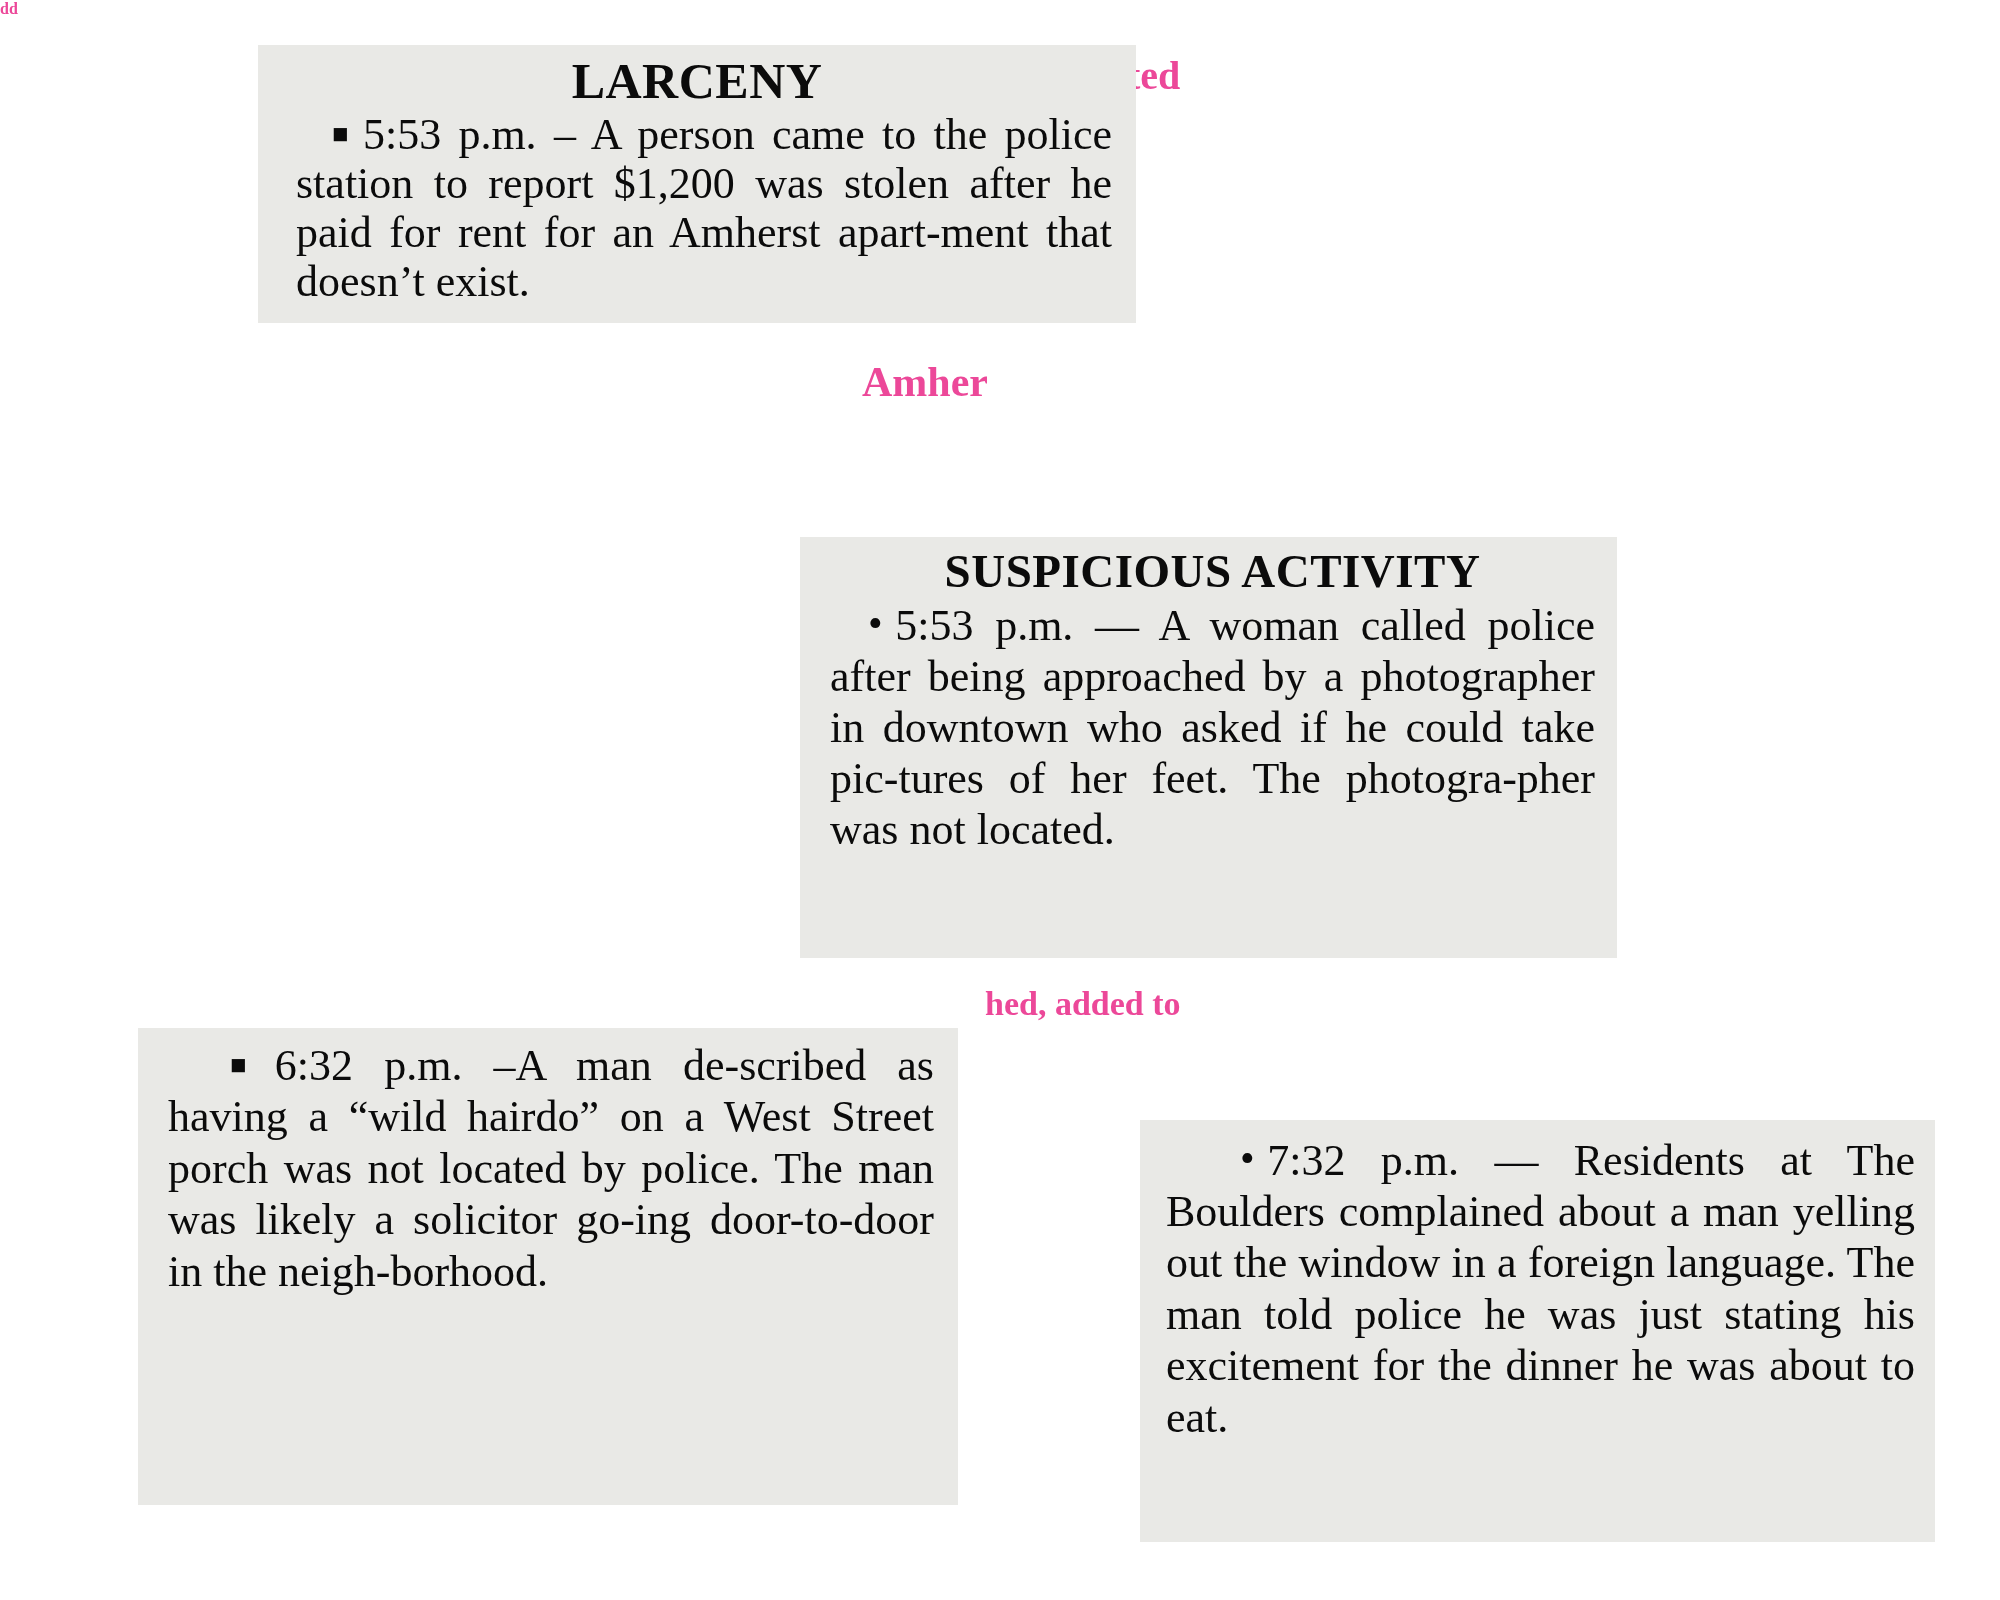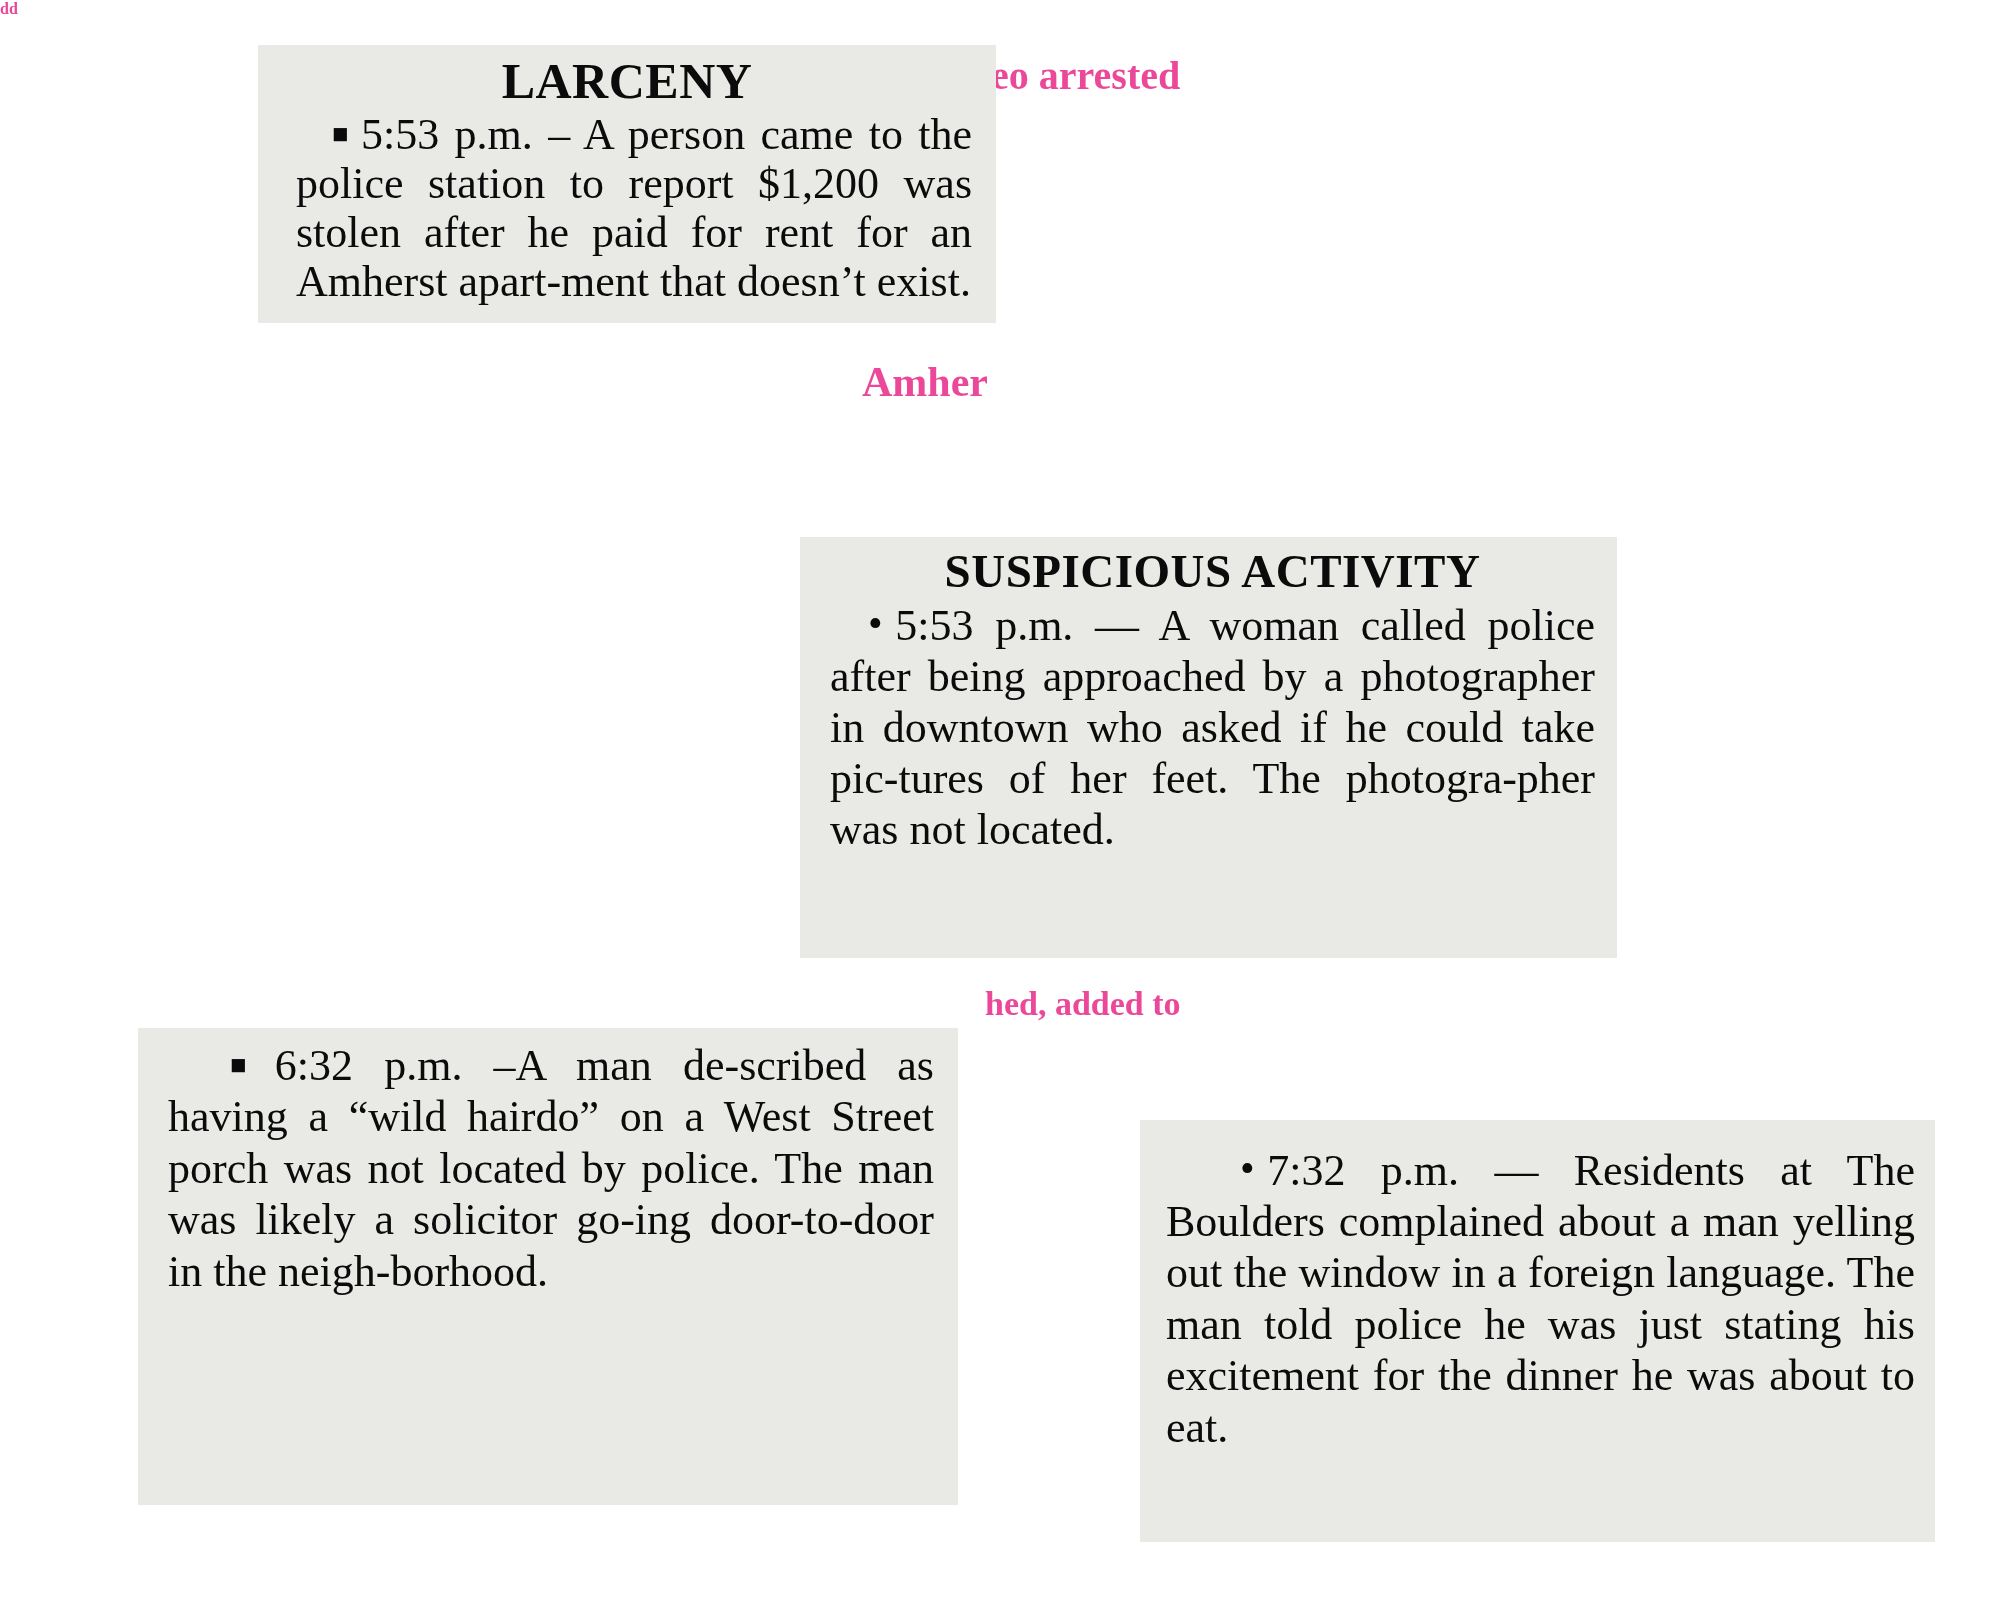--- a/index.html
+++ b/index.html
@@ -47,21 +47,21 @@
     content: "\2022";
     font-size: 0.95em;
     vertical-align: 0.06em;
     margin-right: 0.30em;
   }
 
   
   #clip-larceny {
     left: 258px;
     top: 45px;
-    width: 738px;
+    width: 878px;
     height: 278px;
     padding: 10px 24px 20px 38px;
   }
   #clip-larceny .clip-head {
     font-size: 50px;
     margin: 0 0 2px 0;
     padding-right: 14px;
   }
   #clip-larceny .clip-body {
     font-size: 44px;
@@ -115,21 +115,21 @@
     line-height: 1.17;
     text-indent: 62px;
   }
 
   
   #clip-boulders {
     left: 1140px;
     top: 1120px;
     width: 795px;
     height: 422px;
-    padding: 24px 20px 14px 26px;
+    padding: 14px 20px 14px 26px;
   }
   #clip-boulders .clip-body {
     font-size: 44px;
     line-height: 1.17;
     text-indent: 74px;
   }
 </style>
 </head>
 <body>
 

